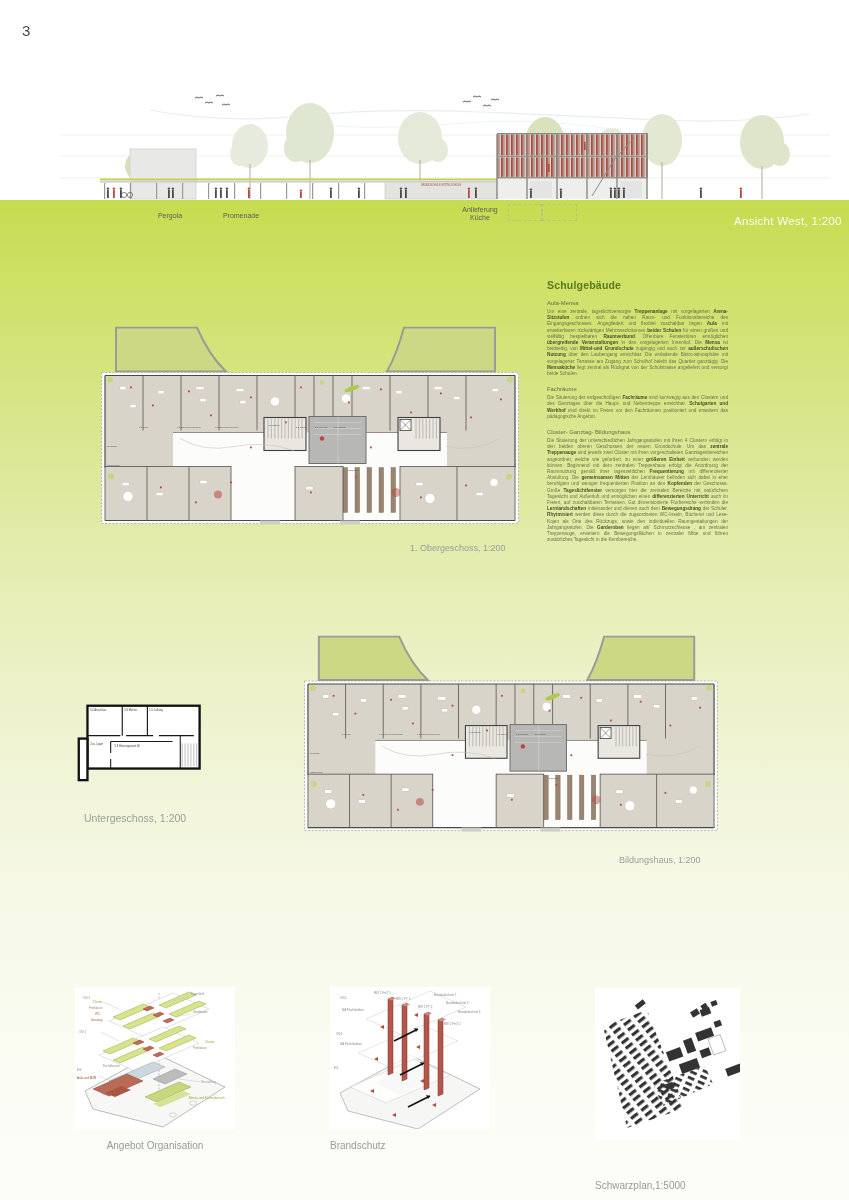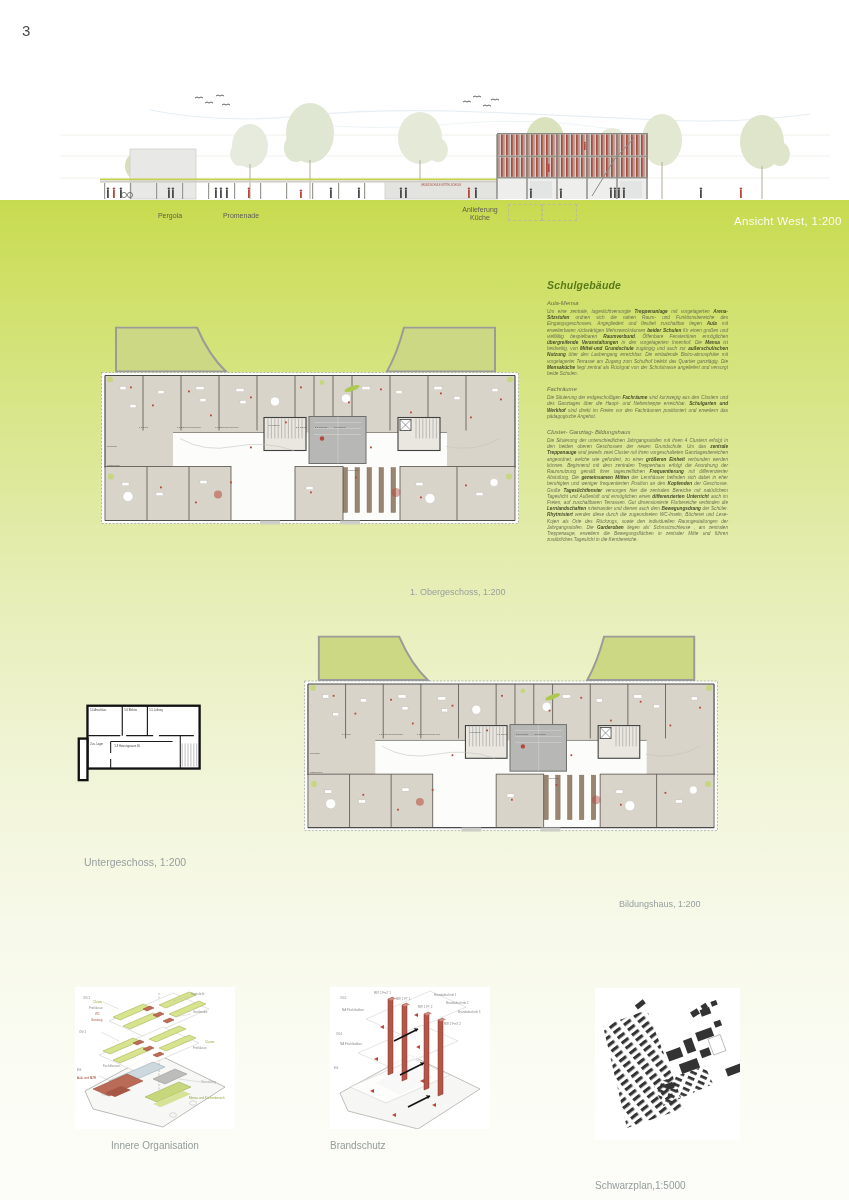--- a/index.html
+++ b/index.html
@@ -7,26 +7,26 @@
          font-family:"Liberation Sans",sans-serif;}
   #grad{position:absolute;left:0;top:200px;width:849px;height:1000px;
         background:linear-gradient(180deg,#c7db4f 0%,#cfe066 8%,#d9e68c 22%,#e6edb4 38%,
                    #f0f4d4 55%,#f7f9e9 72%,#fbfcf4 88%,#fcfdf8 100%);}
   .abs{position:absolute;}
   #page-num{left:22px;top:22px;font-size:15px;color:#4a4a4a;}
   .elev-label{font-size:7px;color:#5d5d55;text-align:center;line-height:1.15;}
   #ansicht-caption{left:700px;top:215px;font-size:11.5px;color:#fbfcf2;letter-spacing:.3px;margin-left:34px;}
   .dash-u{border:1px dashed #bcc08c;}
   
-  #article{left:547px;top:279px;width:181px;font-style:italic;}
+  #article{left:547px;top:279px;width:181px;}
   #article h1{margin:0 0 7px 0;font-size:10.5px;color:#5a7a1a;letter-spacing:.2px;}
   #article h2{margin:9px 0 3px 0;font-size:5.9px;font-weight:normal;color:#686d4c;}
   #article p{margin:0;font-size:4.7px;line-height:1.32;color:#6c7150;text-align:justify;}
   #article p b{color:#4a4f2c;}
-  .plan-caption{font-size:9px;color:#98a09e;margin-top:44px;}
+  .plan-caption{font-size:9px;color:#98a09e;}
   .plan-caption.big{font-size:10.5px;}
   .diagram-box{position:absolute;background:#ffffff;}
   .diag-caption{font-size:10px;color:#949c9a;}
   svg text{font-family:"Liberation Sans",sans-serif;}
 </style>
 </head>
 <body>
 
 <div id="board">
   <div id="grad" class="abs"></div>
@@ -422,21 +422,21 @@
         <text x="18" y="16" fill="#97a63d">Cluster</text>
         <text x="130" y="56" fill="#97a63d">Cluster</text>
         <text x="20" y="28" fill="#b05a47">WC</text>
         <text x="16" y="34" fill="#b05a47">Ganztag</text>
         <text x="2" y="92" fill="#a0452f">Aula und MZR</text>
         <text x="126" y="96" fill="#9a9a97">Verwaltung</text>
         <text x="114" y="112" fill="#97a63d">Mensa und Küchenbereich</text>
       </g>
     </svg>
   </div>
-  <div class="abs diag-caption" style="left:75px;top:1140px;width:160px;text-align:center">Innere Organisation</div>
+  <div class="abs diag-caption" style="left:75px;top:1140px;width:160px;text-align:center">Angebot Organisation</div>
 
   <div class="diagram-box" style="left:330px;top:987px;width:160px;height:142px">
     <svg width="160" height="142" viewBox="0 0 160 142">
       <polygon points="10,106 80,68 150,102 88,142 18,124" fill="#f6f6f4" stroke="#b0b0ad" stroke-width="0.8"></polygon>
       <polygon points="46,96 80,78 104,90 70,108" fill="#e4e4e1"></polygon>
       <g stroke="#d4d4d1" fill="#ffffff" fill-opacity="0.75" stroke-width="0.6">
         <polygon points="36,32 100,4 136,20 72,48"></polygon>
         <polygon points="28,66 92,38 128,54 64,82"></polygon>
         <polygon points="20,100 84,72 120,88 56,116"></polygon>
       </g>

